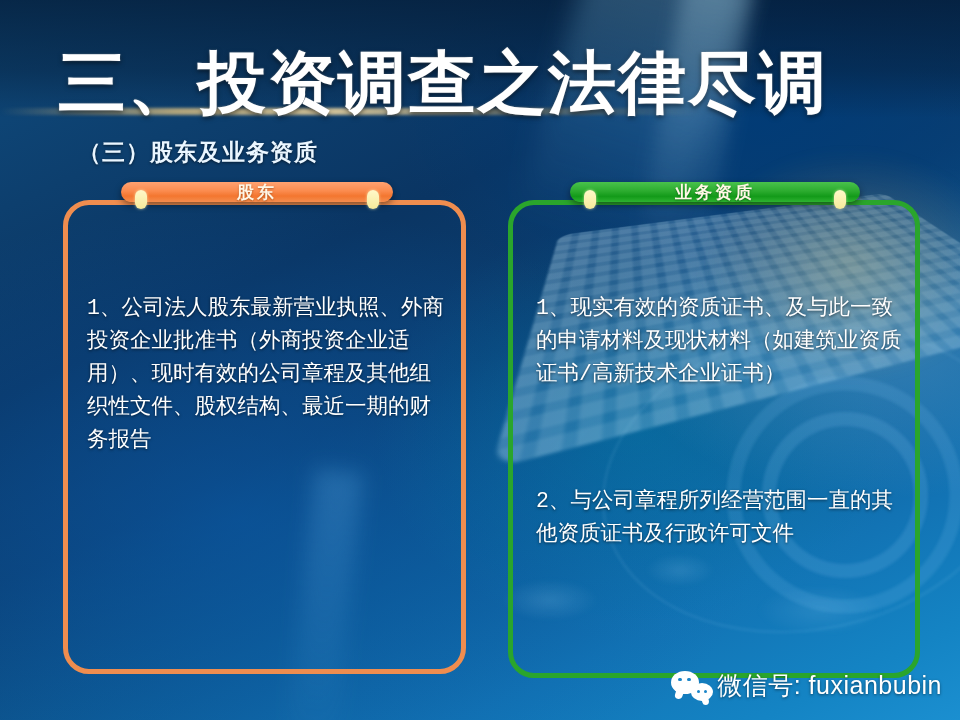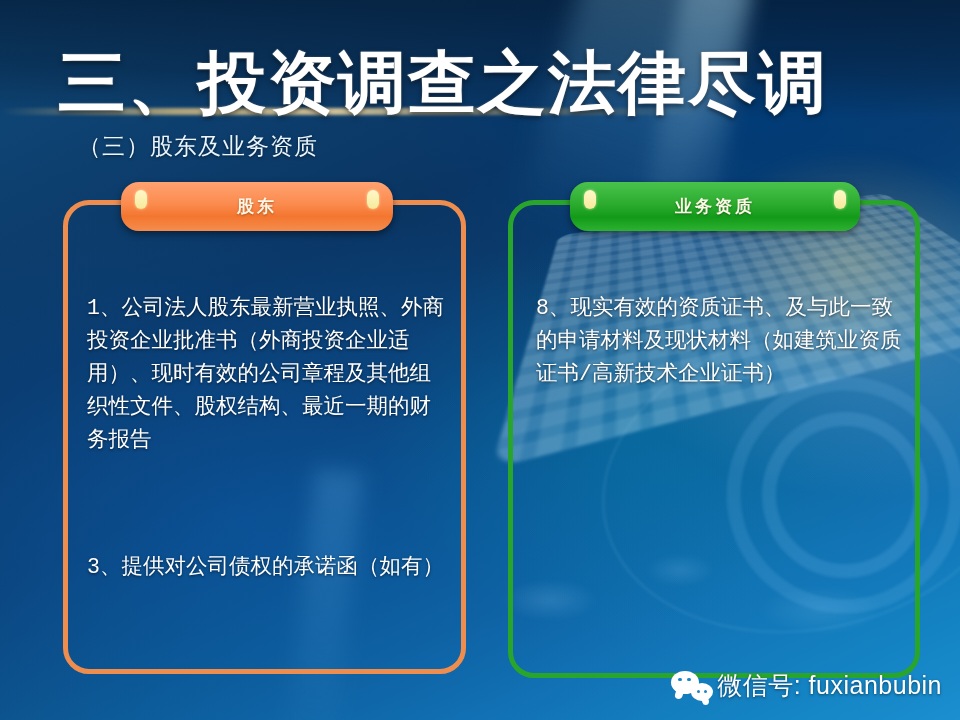--- a/index.html
+++ b/index.html
@@ -83,39 +83,40 @@
 
   
   .title{
     position:absolute;left:58px;top:38px;
     font-family:"DejaVu Serif","Liberation Serif",serif;
     font-size:68px;font-weight:700;color:#ffffff;letter-spacing:2px;
     text-shadow:0 2px 5px rgba(0,0,0,.55), 0 0 2px rgba(255,255,255,.35);
     white-space:nowrap;
   }
   .subtitle{
-    position:absolute;left:78px;top:131px;
+    position:absolute;left:78px;top:137px;
     font-size:23px;color:#eaf6ff;letter-spacing:1px;white-space:nowrap;
     text-shadow:0 1px 3px rgba(0,0,0,.55);
+    font-weight:bold;
   }
 
   
   .card{position:absolute;}
   .card-frame{
     position:absolute;left:0;top:0;
     border-style:solid;border-width:5px;border-radius:26px;
     box-sizing:border-box;
   }
   .card-left .card-frame{border-color:#ef8d4f;}
   .card-right .card-frame{border-color:#2aa52c;}
 
   
   .pill{
     position:absolute;display:flex;align-items:center;justify-content:center;
-    height:49px;border-radius:18px;
+    height:20px;border-radius:18px;
     box-shadow:0 3px 7px rgba(0,0,0,.45);
   }
   .pill-left{
     background:linear-gradient(180deg,#ffa271 0%,#fb8b4e 45%,#f3762f 70%,#f58c4d 100%);
   }
   .pill-right{
     background:linear-gradient(180deg,#49c24c 0%,#2cac2f 45%,#139a19 72%,#2db230 100%);
   }
   .pill-label{
     font-family:"DejaVu Serif","Liberation Serif",serif;
@@ -191,36 +192,36 @@
     <div class="card-frame" style="width:403px;height:474px;"></div>
 
     <div class="pill pill-left" style="left:58px;top:-18px;width:272px;">
       <span class="pill-dot l"></span>
       <span class="pill-label">股东</span>
       <span class="pill-dot r"></span>
     </div>
 
     <div class="body-text" style="left:24px;top:26px;width:360px;">
       <p class="para">1、公司法人股东最新营业执照、外商投资企业批准书（外商投资企业适用）、现时有效的公司章程及其他组织性文件、股权结构、最近一期的财务报告</p>
-      <p class="para">3、提供对公司债权的承诺函（如有）</p>
       
     </div>
   </div>
 
   <div class="card card-right" style="left:508px;top:200px;width:412px;height:478px;">
     <div class="card-frame" style="width:412px;height:478px;"></div>
 
     <div class="pill pill-right" style="left:62px;top:-18px;width:290px;">
       <span class="pill-dot l"></span>
       <span class="pill-label">业务资质</span>
       <span class="pill-dot r"></span>
     </div>
 
     <div class="body-text" style="left:28px;top:26px;width:370px;">
-      <p class="para">8、现实有效的资质证书、及与此一致的申请材料及现状材料（如建筑业资质证书/高新技术企业证书）</p>
+      <p class="para">1、现实有效的资质证书、及与此一致的申请材料及现状材料（如建筑业资质证书/高新技术企业证书）</p>
+      <p class="para">2、与公司章程所列经营范围一直的其他资质证书及行政许可文件</p>
     </div>
   </div>
 
   <div class="watermark">
     <span class="wechat-icon">
       <span class="bub big"></span>
       <span class="bub small"></span>
       <span class="eye e1"></span>
       <span class="eye e2"></span>
       <span class="eye e3"></span>

